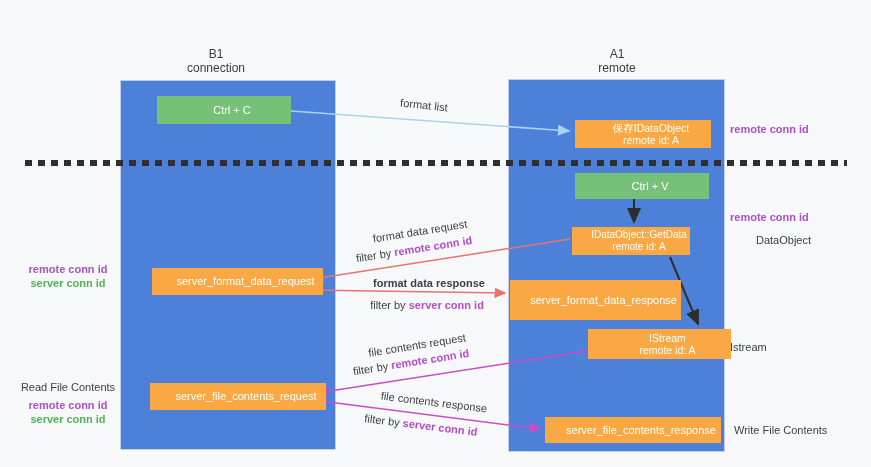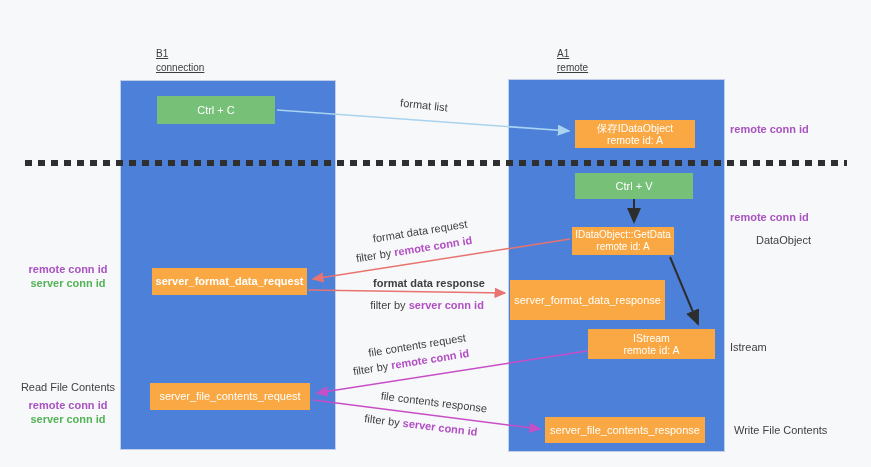--- a/index.html
+++ b/index.html
@@ -1,45 +1,45 @@
 <!DOCTYPE html>
 <html><head>
 <meta charset="utf-8">
 <style>
   html,body{margin:0;padding:0;background:#f7f8fa;font-family:"Liberation Sans",sans-serif;}
   #stage{position:relative;width:871px;height:467px;background:#f7f8fa;overflow:hidden;}
 
   
   #title{position:absolute;left:332px;top:6px;width:200px;text-align:center;
          font-size:17px;line-height:21px;color:#3d3d3d;}
-  .hdr{position:absolute;top:47px;width:120px;font-size:10px;
-       line-height:14px;color:#3d3d3d;text-decoration:underline;}
+  .hdr{position:absolute;top:47px;width:120px;text-align:center;font-size:12px;
+       line-height:14px;color:#3d3d3d;}
   #hdr-left{left:156px;}
   #hdr-right{left:557px;}
 
   
   .col{position:absolute;background:#4d80d8;border:1px solid #c3cfe9;box-sizing:border-box;}
   #col-left{left:120px;top:80px;width:216px;height:370px;}
   #col-right{left:508px;top:79px;width:217px;height:373px;}
 
   
   #dash{position:absolute;left:25px;top:160px;width:822px;height:6px;
         background:repeating-linear-gradient(to right,#2f2f2f 0 7px,transparent 7px 13px);}
 
   
   .box{position:absolute;display:flex;flex-direction:column;align-items:center;
        justify-content:center;color:#fff;text-align:center;font-size:11px;
-       line-height:13px;white-space:nowrap;}
+       line-height:13px;white-space:nowrap;padding-left:16px;}
   .green{background:#76c078;}
   .orange{background:#f9a843;}
   #box-ctrlc{left:157px;top:96px;width:118px;height:28px;}
   #box-save{left:575px;top:120px;width:120px;height:28px;font-size:10.5px;line-height:12px;}
   #box-ctrlv{left:575px;top:173px;width:118px;height:26px;}
   #box-getdata{left:572px;top:227px;width:102px;height:28px;font-size:10px;line-height:12px;}
-  #box-freq{left:152px;top:268px;width:155px;height:27px;font-weight:bold;}
+  #box-freq{left:152px;top:268px;width:155px;height:27px;}
   #box-fresp{left:510px;top:280px;width:155px;height:40px;}
   #box-istream{left:588px;top:329px;width:127px;height:30px;font-size:10.5px;line-height:12px;}
   #box-creq{left:150px;top:383px;width:160px;height:27px;}
   #box-cresp{left:545px;top:417px;width:160px;height:26px;}
 
   
   .sl{position:absolute;font-size:11px;color:#3f3f3f;white-space:nowrap;}
   .purple{color:#a952c0;font-weight:bold;}
   .greenlbl{color:#52b356;font-weight:bold;}
   #sl-remote-top{left:730px;top:123px;}

